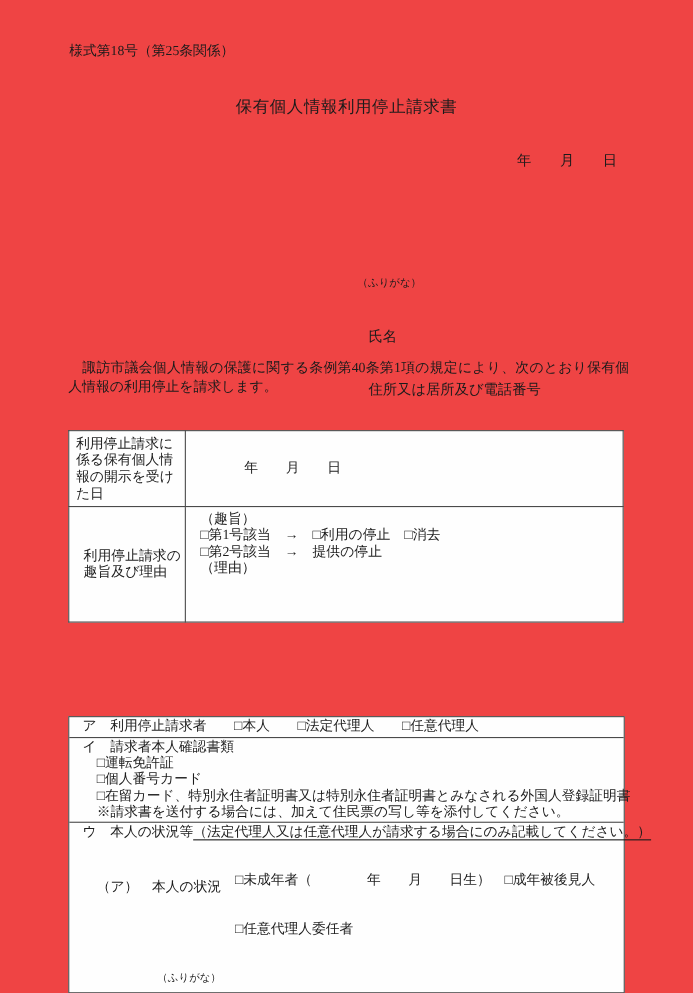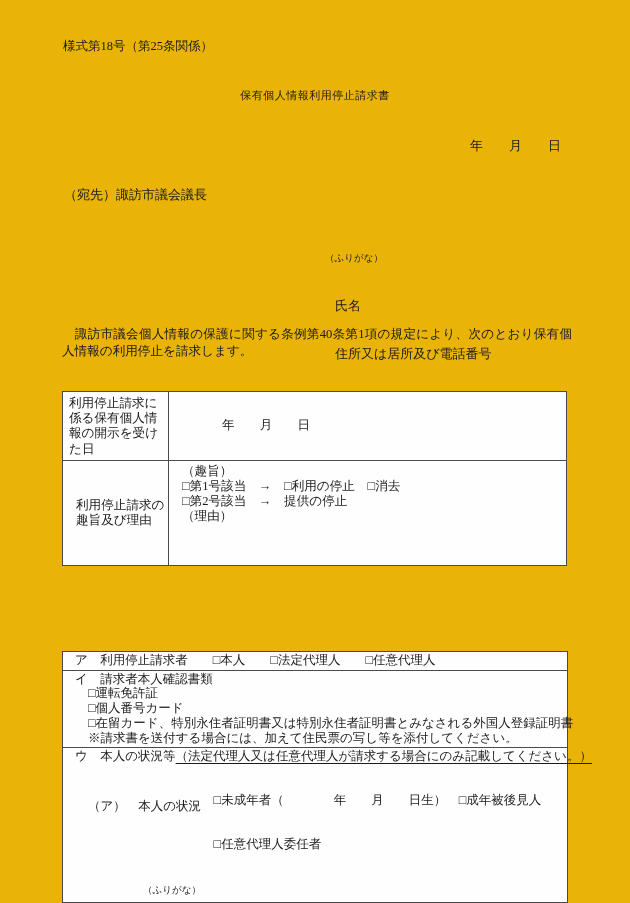--- a/index.html
+++ b/index.html
@@ -4,27 +4,27 @@
 <style>
   * { margin:0; padding:0; box-sizing:border-box; }
   html,body { background:#ffffff; }
   body {
     width:630px; height:903px;
     font-family:"Liberation Serif","DejaVu Serif",serif;
     color:#1b1b1b;
   }
   .page {
     position:relative; width:630px; height:903px;
-    background:#eab308; overflow:hidden;
+    background:#ef4444; overflow:hidden;
   }
   .abs { position:absolute; white-space:pre; }
 
   .form-number { left:63px; top:38px;  font-size:12.5px; }
   .doc-title   { left:0;    top:88px;  width:630px; text-align:center;
-                 font-size:11px; letter-spacing:0.5px; white-space:pre; }
+                 font-size:15px; letter-spacing:0.5px; white-space:pre; }
   .date-top    { left:470px; top:137px; font-size:13px; }
   .addressee   { left:64px; top:186px; font-size:13px; }
 
   .applicant   { left:325px; top:220px; font-size:13px; line-height:16.2px; }
   .applicant .furi { font-size:9.5px; line-height:13px; }
   .applicant .ind  { padding-left:10px; white-space:pre; }
 
   .intro {
     left:62px; top:326px; width:510px;
     font-size:12.6px; line-height:17px; text-align:justify;
@@ -70,21 +70,20 @@
 <body>
 
 <div class="page">
 
   <div class="abs form-number">様式第18号（第25条関係）</div>
 
   <div class="abs doc-title">保有個人情報利用停止請求書</div>
 
   <div class="abs date-top">年　　月　　日</div>
 
-  <div class="abs addressee">（宛先）諏訪市議会議長</div>
 
   <div class="abs applicant">
     <div class="furi">（ふりがな）</div>
     <div class="ind">氏名</div>
     <div class="ind">住所又は居所及び電話番号</div>
     <div class="ind">〒</div>
     <div class="ind">℡　　　　　　　（　　　　　）</div>
   </div>
 
   <div class="abs intro">　諏訪市議会個人情報の保護に関する条例第40条第1項の規定により、次のとおり保有個人情報の利用停止を請求します。</div>

